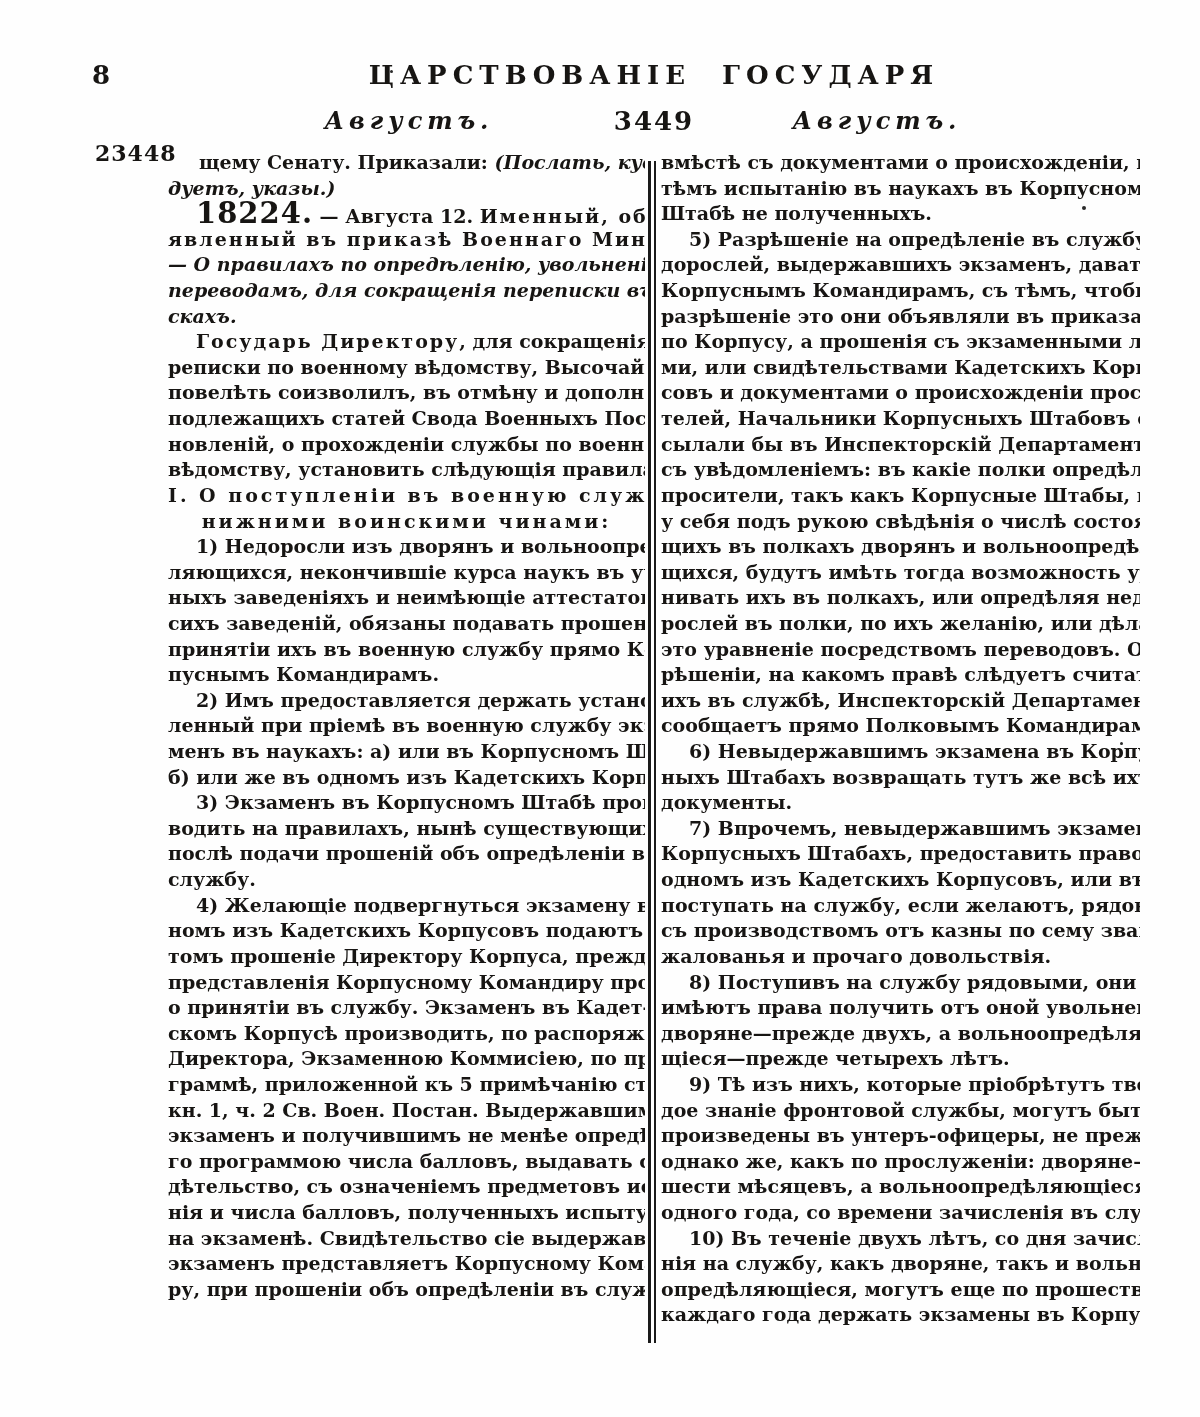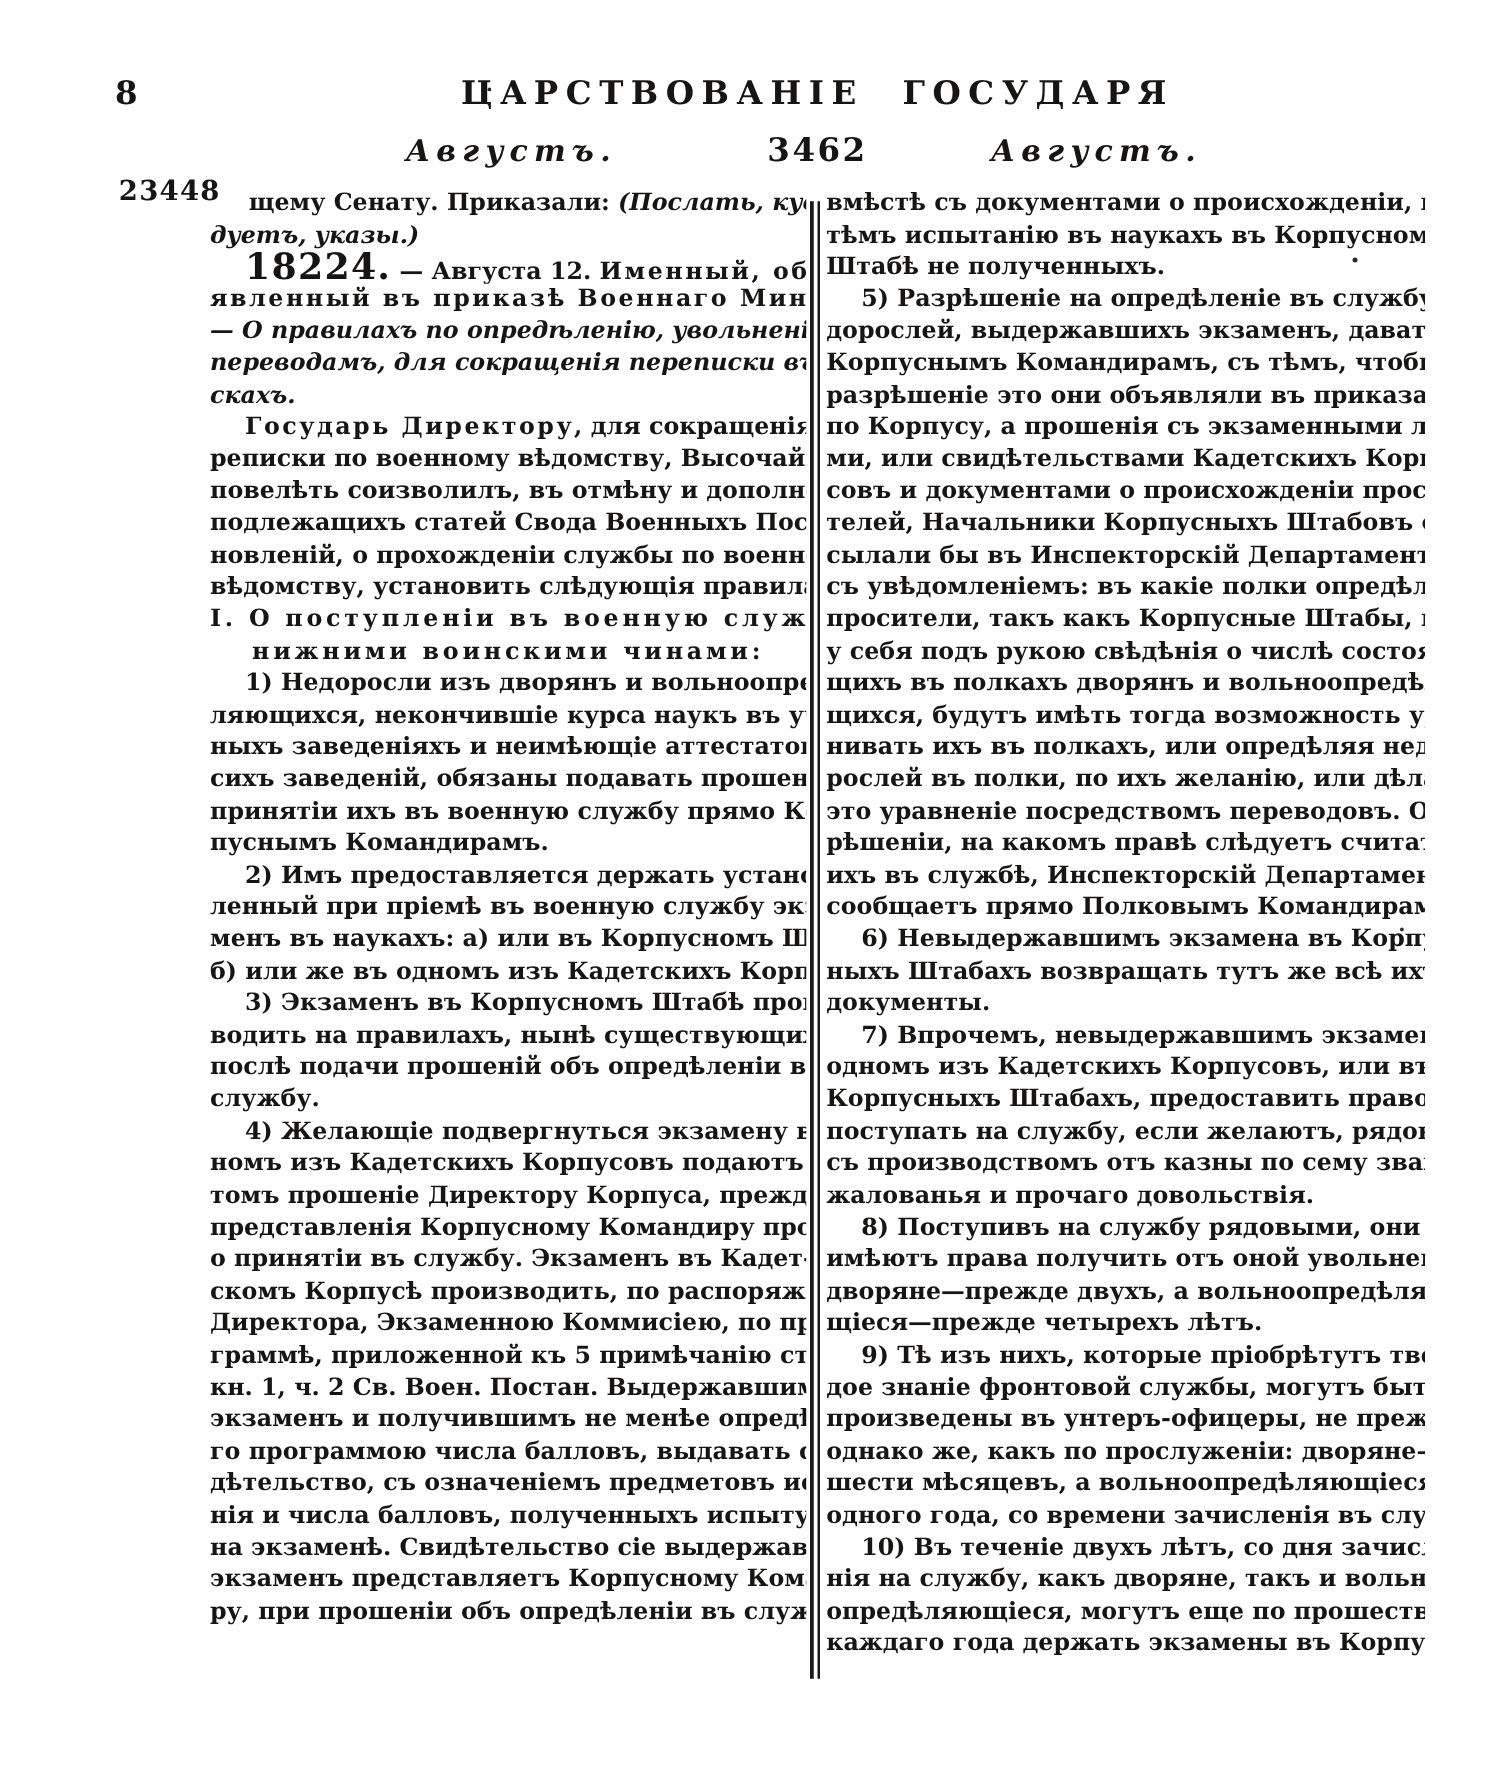--- a/index.html
+++ b/index.html
@@ -62,21 +62,21 @@
 <div class="page">
 
   <div class="page-num">8</div>
 
   <div class="head-title">ЦАРСТВОВАНІЕ ГОСУДАРЯ</div>
 
   <div class="date-row-left">
     <span class="month">Августъ.</span>
   </div>
   <div class="date-row-year">
-    <span class="year">3462</span>
+    <span class="year">3449</span>
   </div>
   <div class="date-row-right">
     <span class="month">Августъ.</span>
   </div>
 
   <div class="margin-num">23448</div>
 
   <div class="col col-left" id="col-left">
       <div class="line a-j pl"><span>щему Сенату. Приказали: </span><span class="s-i">(Послать, куда</span></div>
       <div class="line a-l"><span class="s-i">дуетъ, указы.)</span></div>
@@ -151,22 +151,22 @@
       <div class="line a-j"><span>нивать ихъ въ полкахъ, или опредѣляя недо-</span></div>
       <div class="line a-j"><span>рослей въ полки, по ихъ желанію, или дѣлая</span></div>
       <div class="line a-j"><span>это уравненіе посредствомъ переводовъ. О раз-</span></div>
       <div class="line a-j"><span>рѣшеніи, на какомъ правѣ слѣдуетъ считать</span></div>
       <div class="line a-j"><span>ихъ въ службѣ, Инспекторскій Департаментъ</span></div>
       <div class="line a-l"><span>сообщаетъ прямо Полковымъ Командирамъ.</span></div>
       <div class="line a-j ind"><span>6) Невыдержавшимъ экзамена въ Корпус-</span></div>
       <div class="line a-j"><span>ныхъ Штабахъ возвращать тутъ же всѣ ихъ</span></div>
       <div class="line a-l"><span>документы.</span></div>
       <div class="line a-j ind"><span>7) Впрочемъ, невыдержавшимъ экзамена въ</span></div>
+      <div class="line a-j"><span>Корпусныхъ Штабахъ, предоставить право</span></div>
       <div class="line a-j"><span>одномъ изъ Кадетскихъ Корпусовъ, или въ</span></div>
-      <div class="line a-j"><span>Корпусныхъ Штабахъ, предоставить право</span></div>
       <div class="line a-j"><span>поступать на службу, если желаютъ, рядовыми,</span></div>
       <div class="line a-j"><span>съ производствомъ отъ казны по сему званію</span></div>
       <div class="line a-l"><span>жалованья и прочаго довольствія.</span></div>
       <div class="line a-j ind"><span>8) Поступивъ на службу рядовыми, они не</span></div>
       <div class="line a-j"><span>имѣютъ права получить отъ оной увольненіе:</span></div>
       <div class="line a-j"><span>дворяне—прежде двухъ, а вольноопредѣляю-</span></div>
       <div class="line a-l"><span>щіеся—прежде четырехъ лѣтъ.</span></div>
       <div class="line a-j ind"><span>9) Тѣ изъ нихъ, которые пріобрѣтутъ твер-</span></div>
       <div class="line a-j"><span>дое знаніе фронтовой службы, могутъ быть</span></div>
       <div class="line a-j"><span>произведены въ унтеръ-офицеры, не прежде</span></div>

